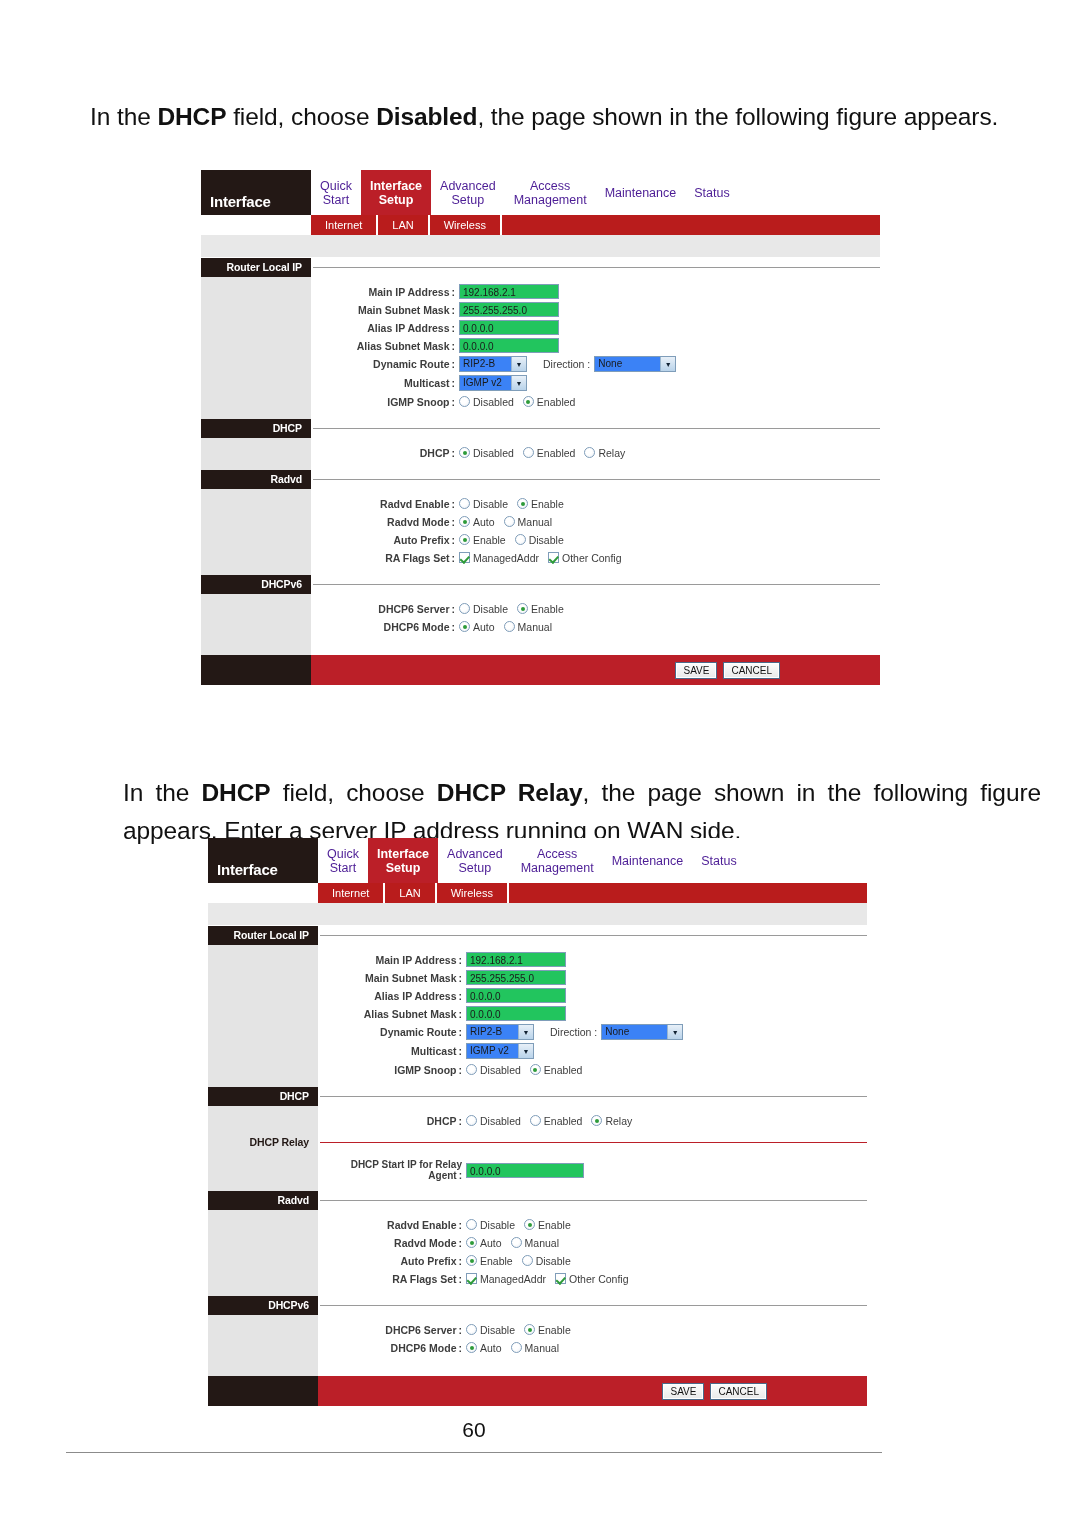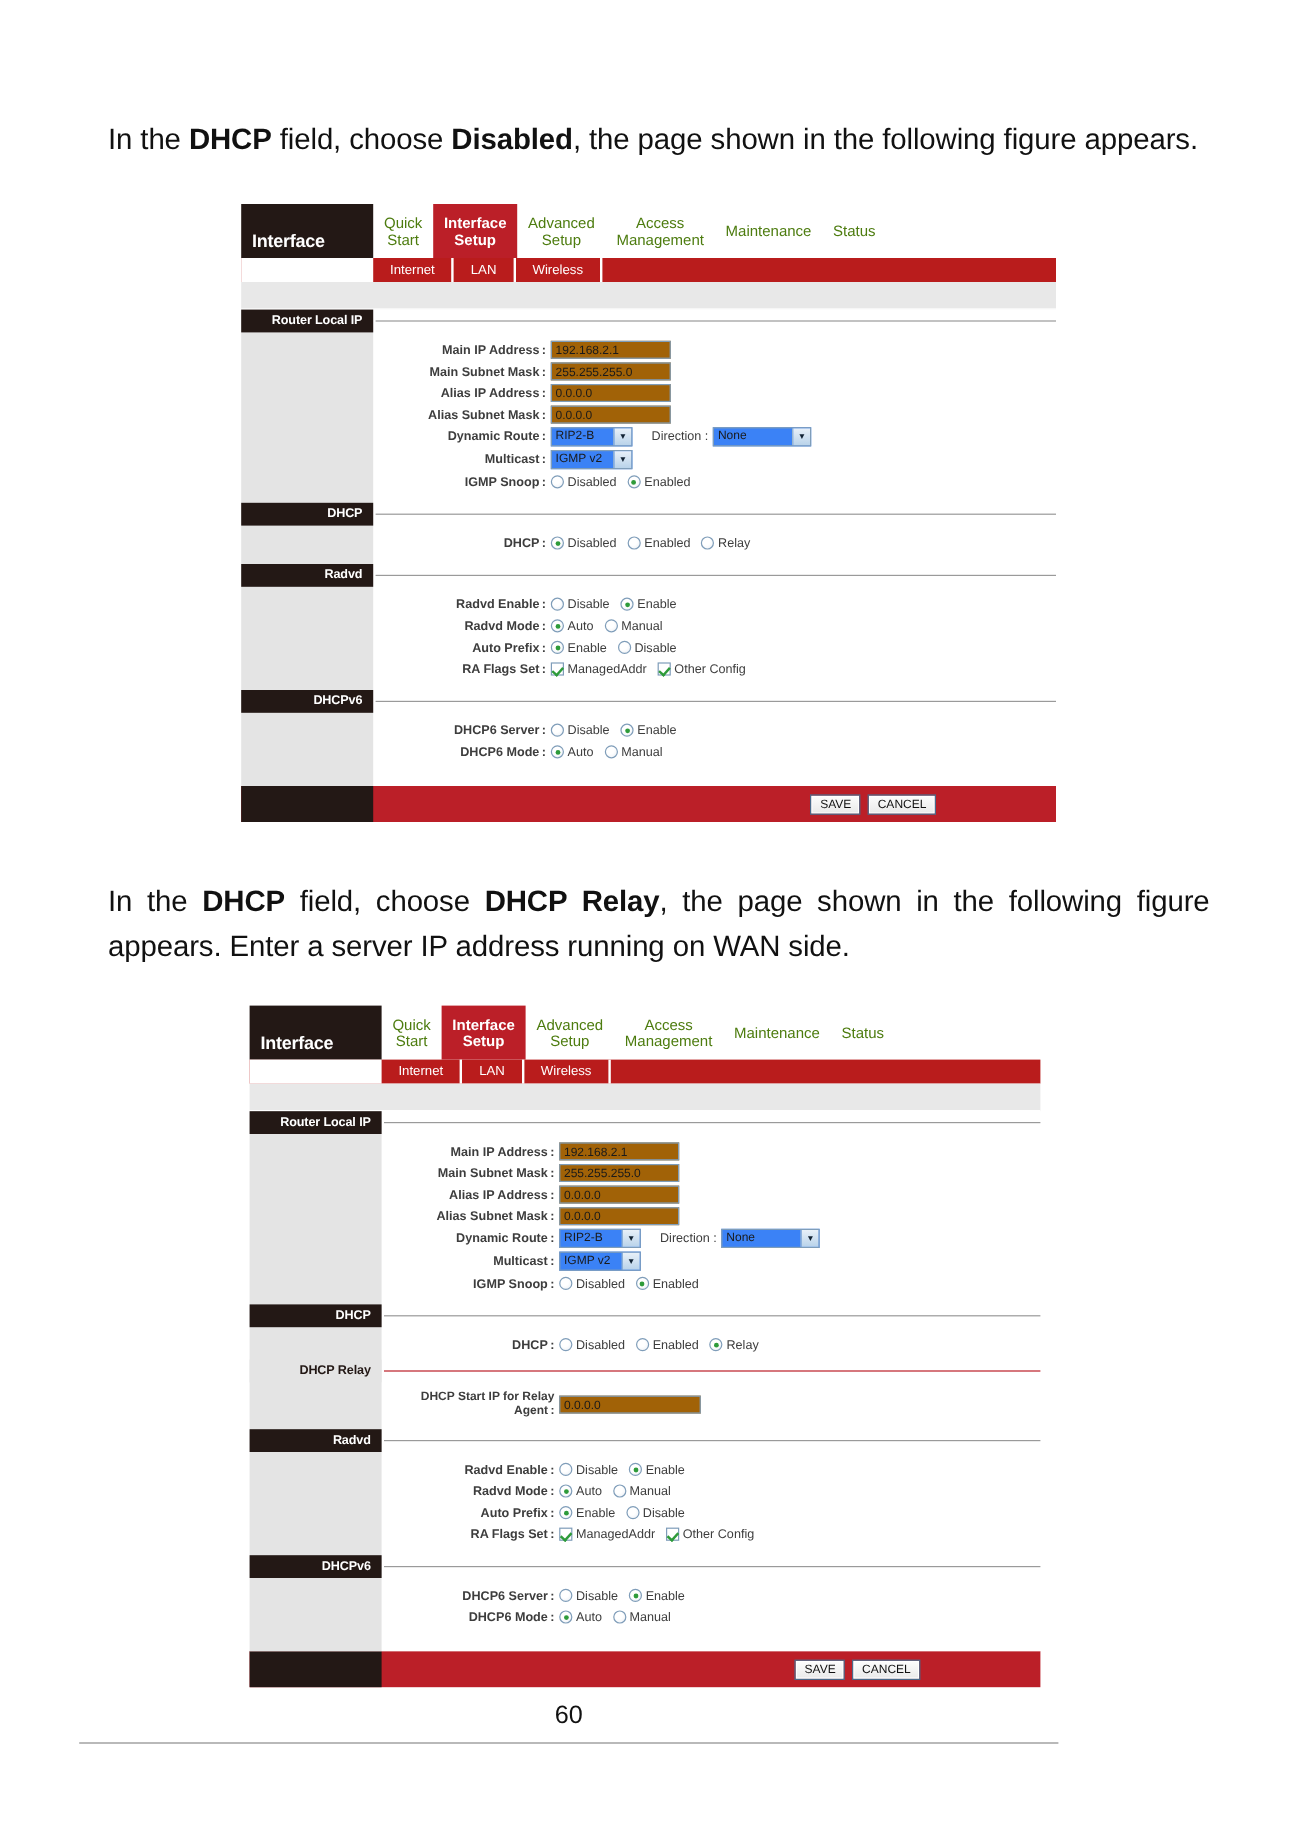--- a/index.html
+++ b/index.html
@@ -30,21 +30,21 @@
     left: 90px;
     width: 918px;
     font-size: 24.5px;
     line-height: 38px;
     text-align: justify;
     color: #111;
     letter-spacing: -0.1px;
   }
   .para b { font-weight: bold; }
   #para-1 { top: 98px; }
-  #para-2 { top: 733px; }
+  #para-2 { top: 774px; margin-left: 33px; }
 
   
   .router-panel {
     position: absolute;
     background: #ffffff;
     font-size: 9px;
     color: #333;
   }
   #panel-1 { left: 201px; top: 170px; width: 679px; }
   #panel-2 { left: 208px; top: 838px; width: 659px; }
@@ -69,21 +69,21 @@
     letter-spacing: -0.2px;
   }
   .nav-item {
     flex: 0 0 auto;
     display: flex;
     flex-direction: column;
     align-items: center;
     justify-content: center;
     font-size: 12.5px;
     line-height: 14px;
-    color: #4d7c0f;
+    color: #4c1d95;
     padding: 0 9px;
     text-align: center;
     white-space: nowrap;
     font-weight: normal;
   }
   .nav-item.active {
     background: #bb1f28;
     color: #ffffff;
     font-weight: bold;
   }
@@ -176,21 +176,21 @@
     padding-right: 4px;
     box-sizing: border-box;
     line-height: 12px;
     font-weight: bold;
   }
   .flabel .colon { margin-left: 2px; }
   .fctrl { display: flex; align-items: center; }
 
   .tinput {
     border: 1px solid #7f9db9;
-    background: #a16207;
+    background: #22c55e;
     height: 15px;
     line-height: 15px;
     font-size: 10px;
     color: #1a1a1a;
     padding: 0 3px;
     box-sizing: border-box;
     font-family: "Liberation Sans", sans-serif;
   }
   .w-ip { width: 100px; }
   .w-relay { width: 118px; }

